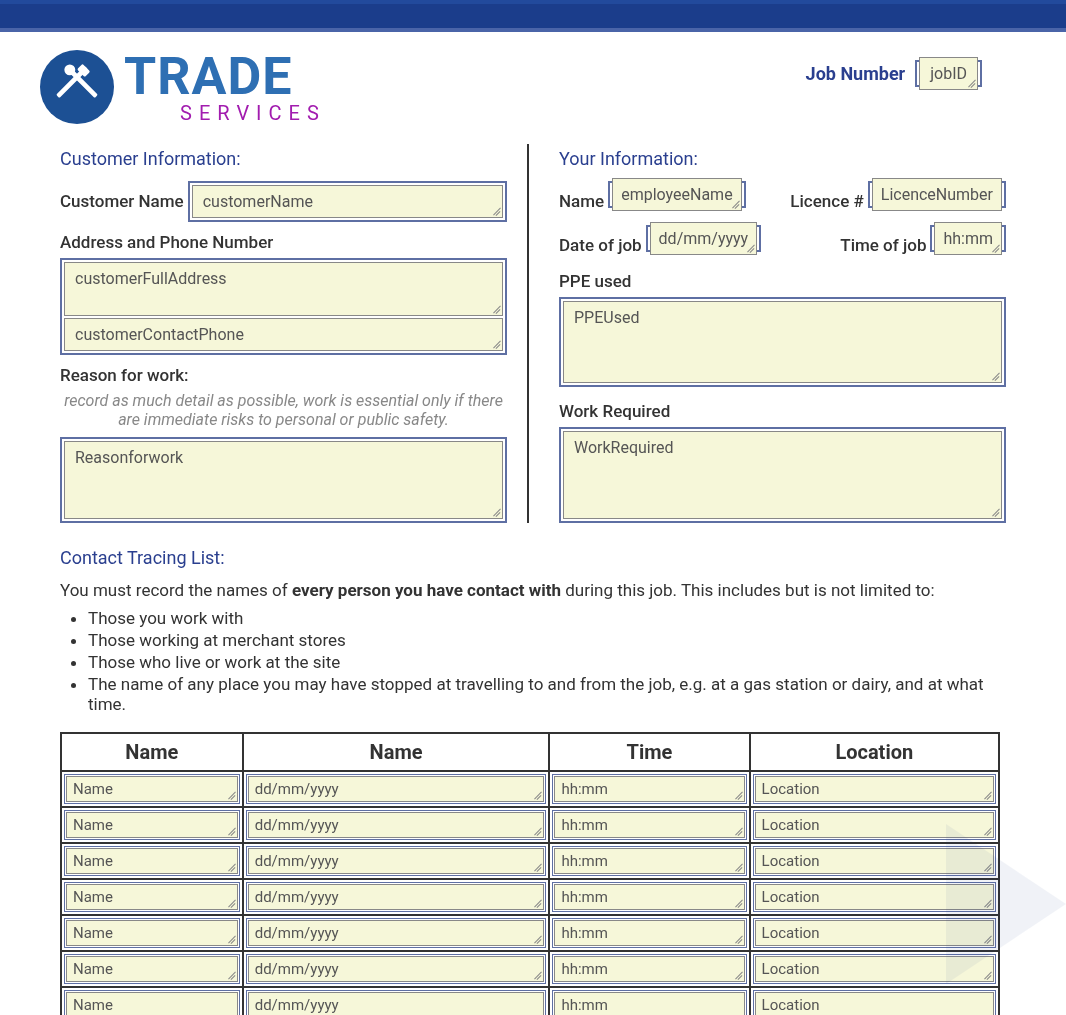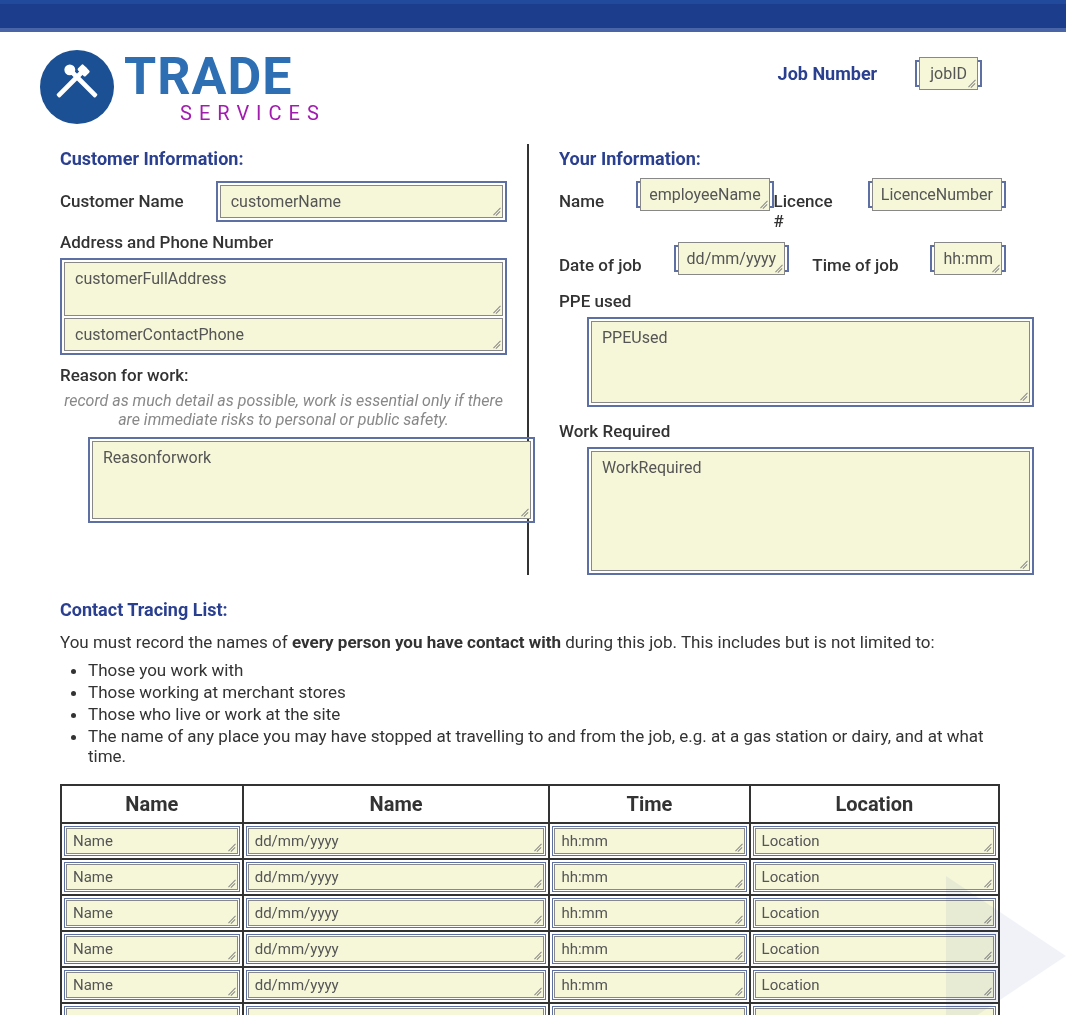--- a/index.html
+++ b/index.html
@@ -78,21 +78,20 @@
     padding: 6px 10px;
     font-size: 16px;
     color: #555;
     position: relative;
   }
   .field.small { font-size: 16px; padding: 6px 8px; min-width: 0; }
   .field-outer {
     border: 2px solid #5e6fa3;
     padding: 2px;
     display: inline-block;
-    margin-left: 28px;
   }
   .field-outer.block { display: block; width: 100%; }
   .field.ta { min-height: 44px; }
   .resize-grip {
     position: absolute;
     right: 2px;
     bottom: 2px;
     width: 10px;
     height: 10px;
     pointer-events: none;
@@ -115,21 +114,21 @@
   }
   .col {
     flex: 1;
     min-width: 0;
   }
   .col.left { border-right: 2px solid #333; padding-right: 20px; }
   .col.right { padding-left: 0; }
 
   .sec-h {
     color: #2a3f8f;
-    font-weight: 700;
+    font-weight: 400;
     font-size: 18px;
     margin: 4px 0 12px 0;
   }
   .lbl {
     font-size: 17px;
     color: #333;
     margin: 10px 0 6px 0;
     font-weight: 500;
   }
   .lbl.inline { display: inline-block; margin-right: 4px; }
@@ -298,21 +297,21 @@
         </span>
       </div>
 
       <div class="lbl">PPE used</div>
       <span class="field-outer block">
         <span class="field ta" style="display:block;height:82px">PPEUsed<span class="resize-grip"></span></span>
       </span>
 
       <div class="lbl" style="margin-top:14px">Work Required</div>
       <span class="field-outer block">
-        <span class="field ta" style="display:block;height:120px">WorkRequired<span class="resize-grip"></span></span>
+        <span class="field ta" style="display:block;height:88px">WorkRequired<span class="resize-grip"></span></span>
       </span>
     </div>
   </div>
 
   <div class="tracing" style="position:relative">
     <div class="sec-h">Contact Tracing List:</div>
     <div class="tracing-intro">
       <span>You must record the names of </span><strong>every person you have contact with</strong><span> during this job. This includes but is not limited to:</span>
     </div>
     <ul id="tracing-bullets">

